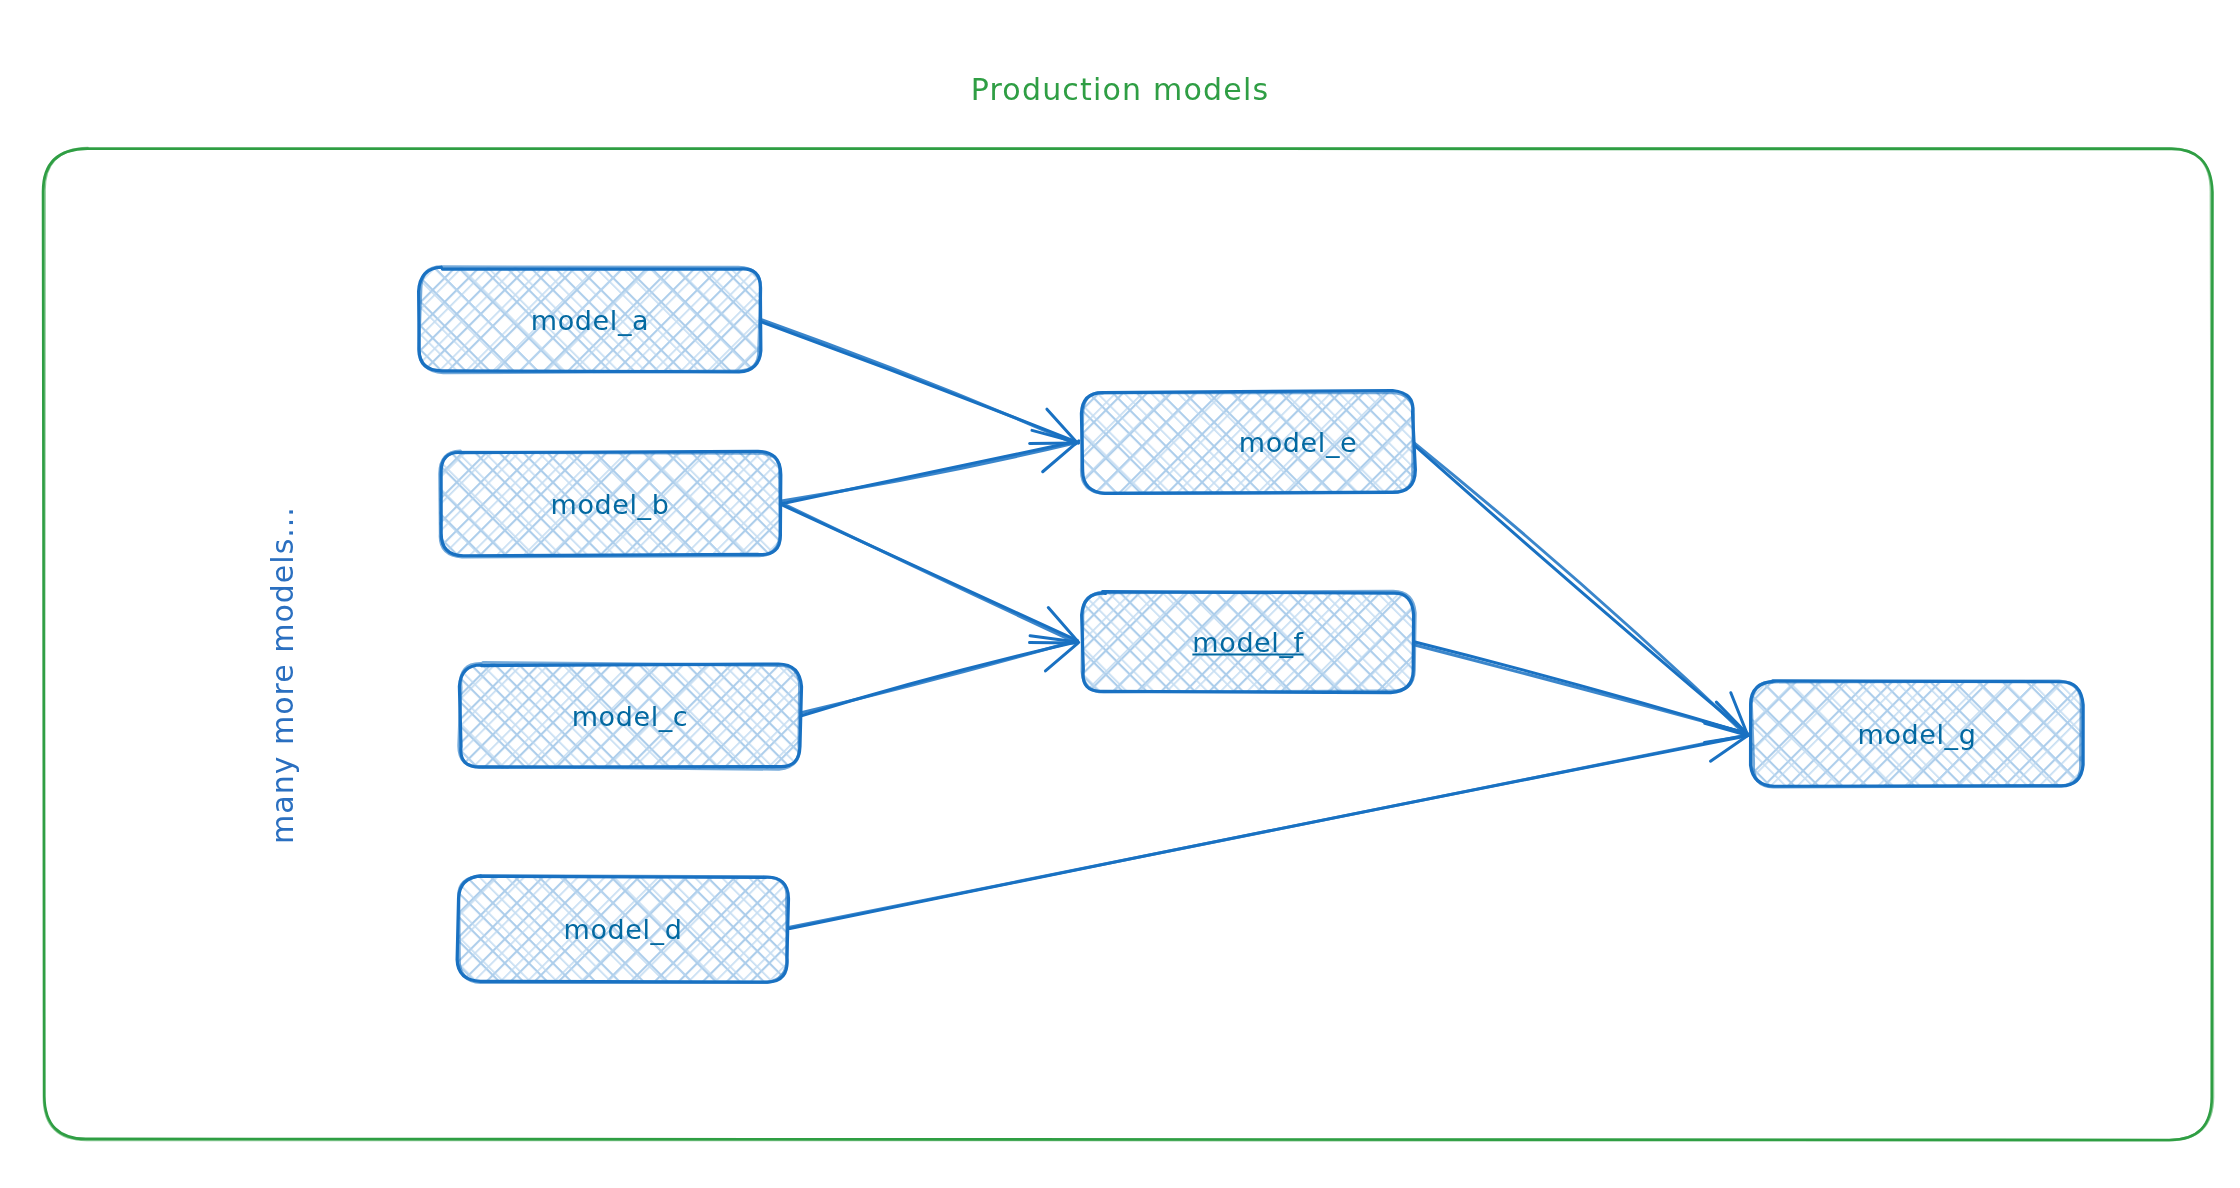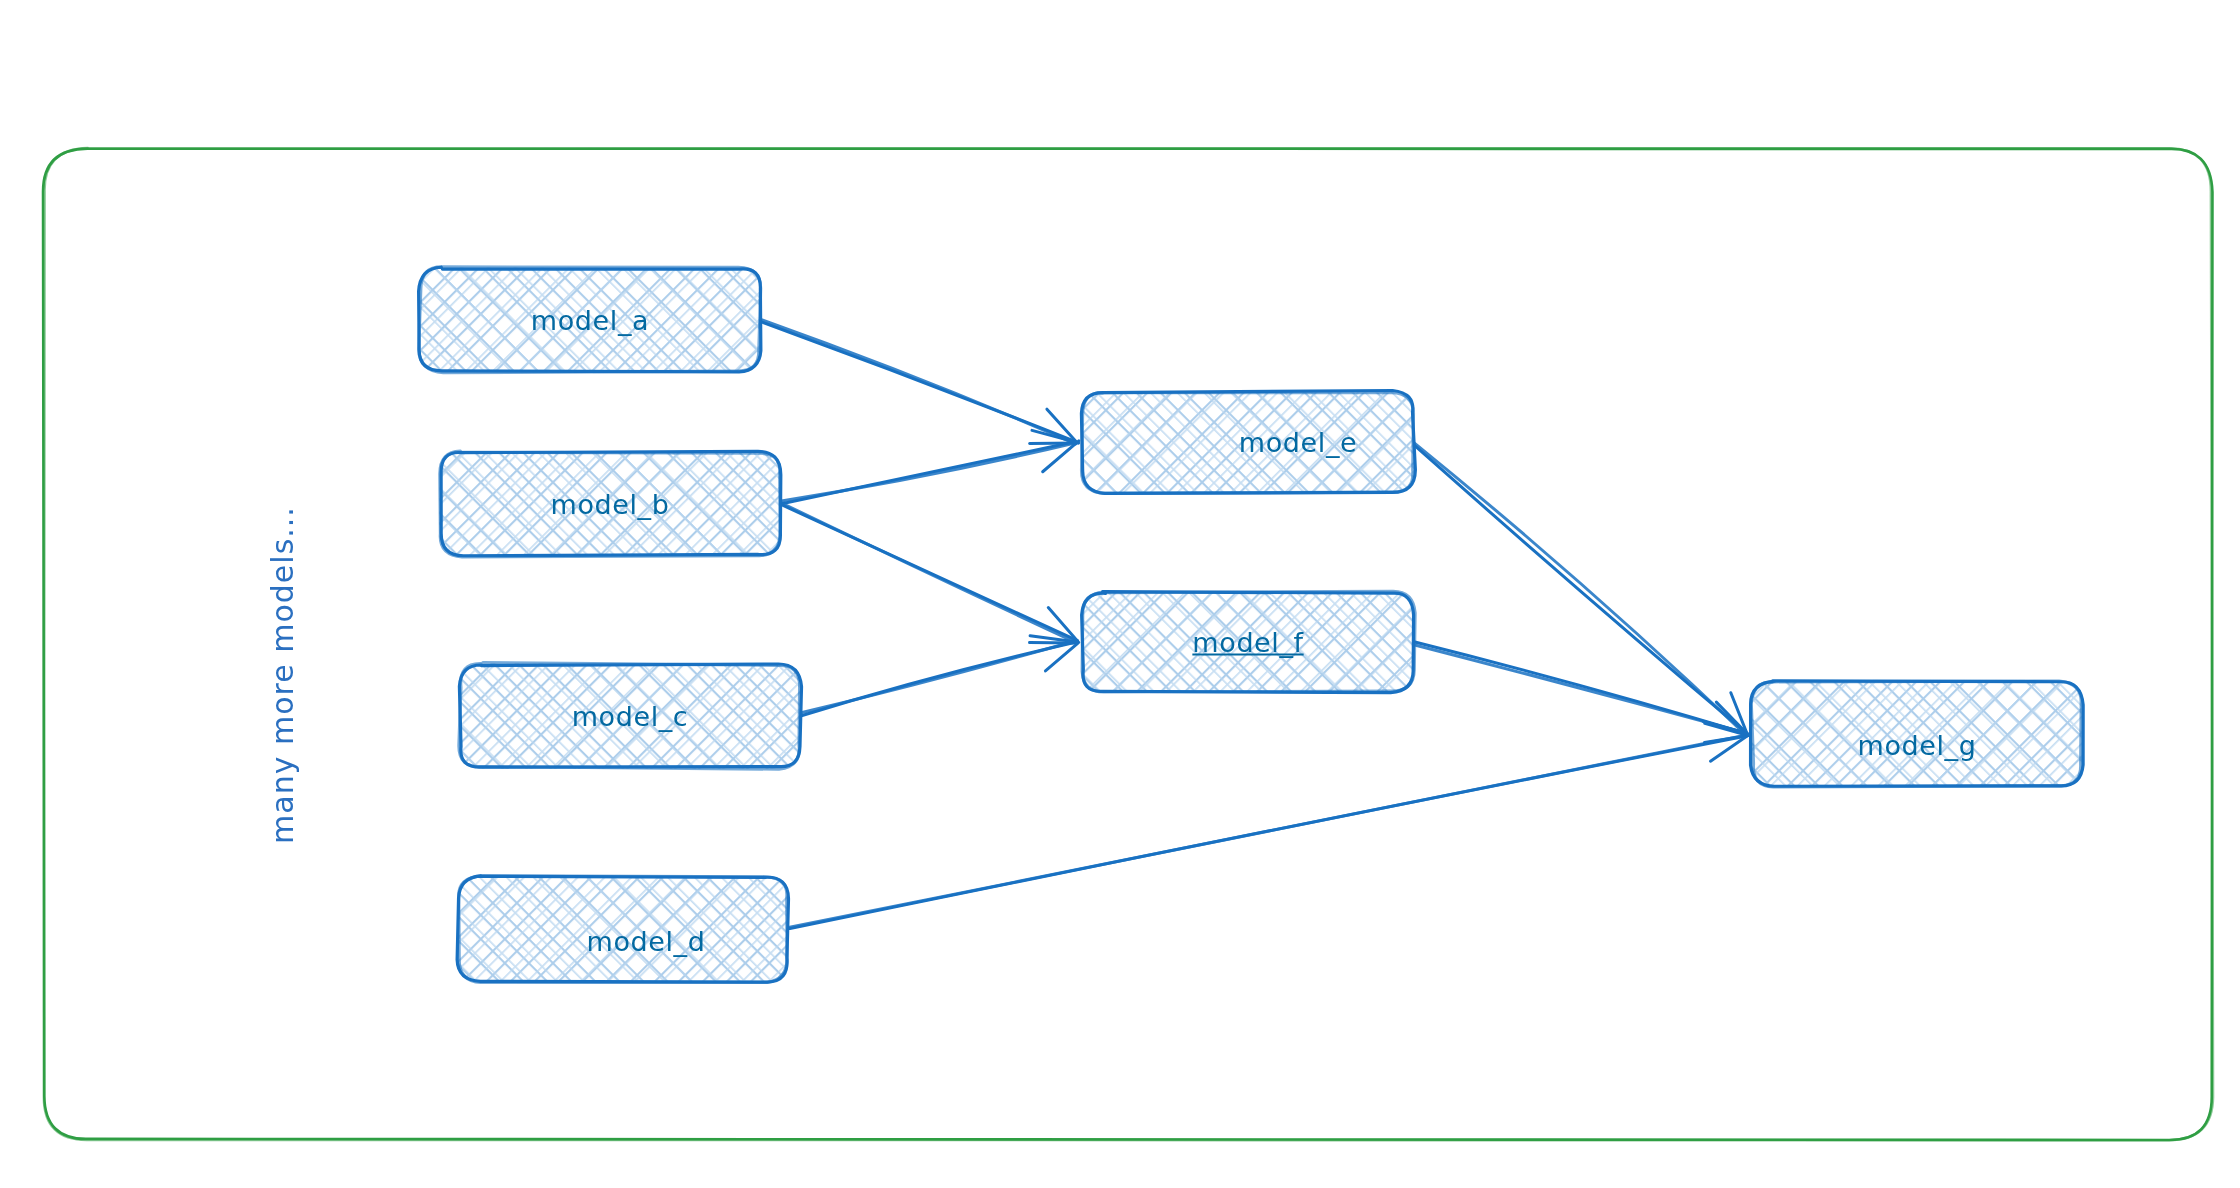--- a/index.html
+++ b/index.html
@@ -53,20 +53,21 @@
     transform-origin: 50% 50%;
     transform: translate(-50%, -50%) rotate(-90deg);
     pointer-events: none;
   }
 </style>
 </head>
 <body>
 
 <div id="canvas">
 
+  <div class="diagram-title">Production models</div>
 
   <svg id="scene" viewBox="0 0 2240 1188" preserveAspectRatio="none">
     <defs>
       <pattern id="hatch" width="17" height="17" patternUnits="userSpaceOnUse" patternTransform="rotate(45)">
         <rect width="17" height="17" fill="#ffffff"></rect>
         <line x1="0" y1="0" x2="0" y2="17" stroke="#a9cbea" stroke-width="4.2"></line>
         <line x1="0" y1="0" x2="17" y2="0" stroke="#a9cbea" stroke-width="4.2"></line>
       </pattern>
       <pattern id="hatch2" width="19" height="19" patternUnits="userSpaceOnUse" patternTransform="rotate(-45) translate(3,2)">
         <rect width="19" height="19" fill="none"></rect>
@@ -168,20 +169,20 @@
           <path d="M 1772.601821899508 680.7782929422233 L 2061.424915887334 681.7612602240225 Q 2081.3215232853413 681.923009491676 2083.1615684522135 704.9098075878386 L 2083.106935883829 764.8517326366397 Q 2081.136141205177 786.4069878587532 2060.0327396400426 785.8637561804912 L 1774.1828403481202 786.2356708535159 Q 1753.113727189374 785.6507740026576 1750.5396579743083 765.2631672872525 L 1750.5971176148378 704.1303696640443 Q 1750.8692470552721 682.5231427202575 1775.2238929761686 681.1992744449523" fill="none" stroke="#1971c2" stroke-width="3.2" stroke-linecap="round" stroke-linejoin="round" opacity="1"></path>
           <path d="M 1774.1330421455823 681.7871589667104 L 2059.0905799868938 681.0744088176053 Q 2082.043343163302 682.6256927500599 2081.2333404544897 703.3763153080719 L 2080.6824493409517 763.9354340560434 Q 2081.747047043474 784.7134975434809 2061.5401959433875 785.8014442450374 L 1773.0961128238105 786.9571755421149 Q 1751.9508533485005 786.0326816566441 1753.4996234908233 763.8908145911483 L 1751.2345508579326 702.827585220536 Q 1753.1784871114319 681.2732284549965 1772.4077011108434 682.4152207279649" fill="none" stroke="#1971c2" stroke-width="3.2" stroke-linecap="round" stroke-linejoin="round" opacity="0.6"></path>
         </g>
       </g>
   </svg>
 
   <div id="label-layer">
       <div class="node-label" style="left: 590px; top: 320px;">model_a</div>
       <div class="node-label" style="left: 610px; top: 504px;">model_b</div>
       <div class="node-label" style="left: 630px; top: 716px;">model_c</div>
-      <div class="node-label" style="left: 646px; top: 929px; margin-top: 12px;">model_d</div>
+      <div class="node-label" style="left: 623px; top: 929px;">model_d</div>
       <div class="node-label" style="left: 1298px; top: 442px;">model_e</div>
       <div class="node-label" style="left: 1248px; top: 642px; text-decoration: underline;">model_f</div>
-      <div class="node-label" style="left: 1917px; top: 734px; margin-top: 11px;">model_g</div>
+      <div class="node-label" style="left: 1917px; top: 734px;">model_g</div>
       <div class="group-label-rot" style="left: 282px; top: 675px; color: rgb(42, 111, 192);">many more models...</div>
     </div>
 
 </div>
 
 </body></html>

